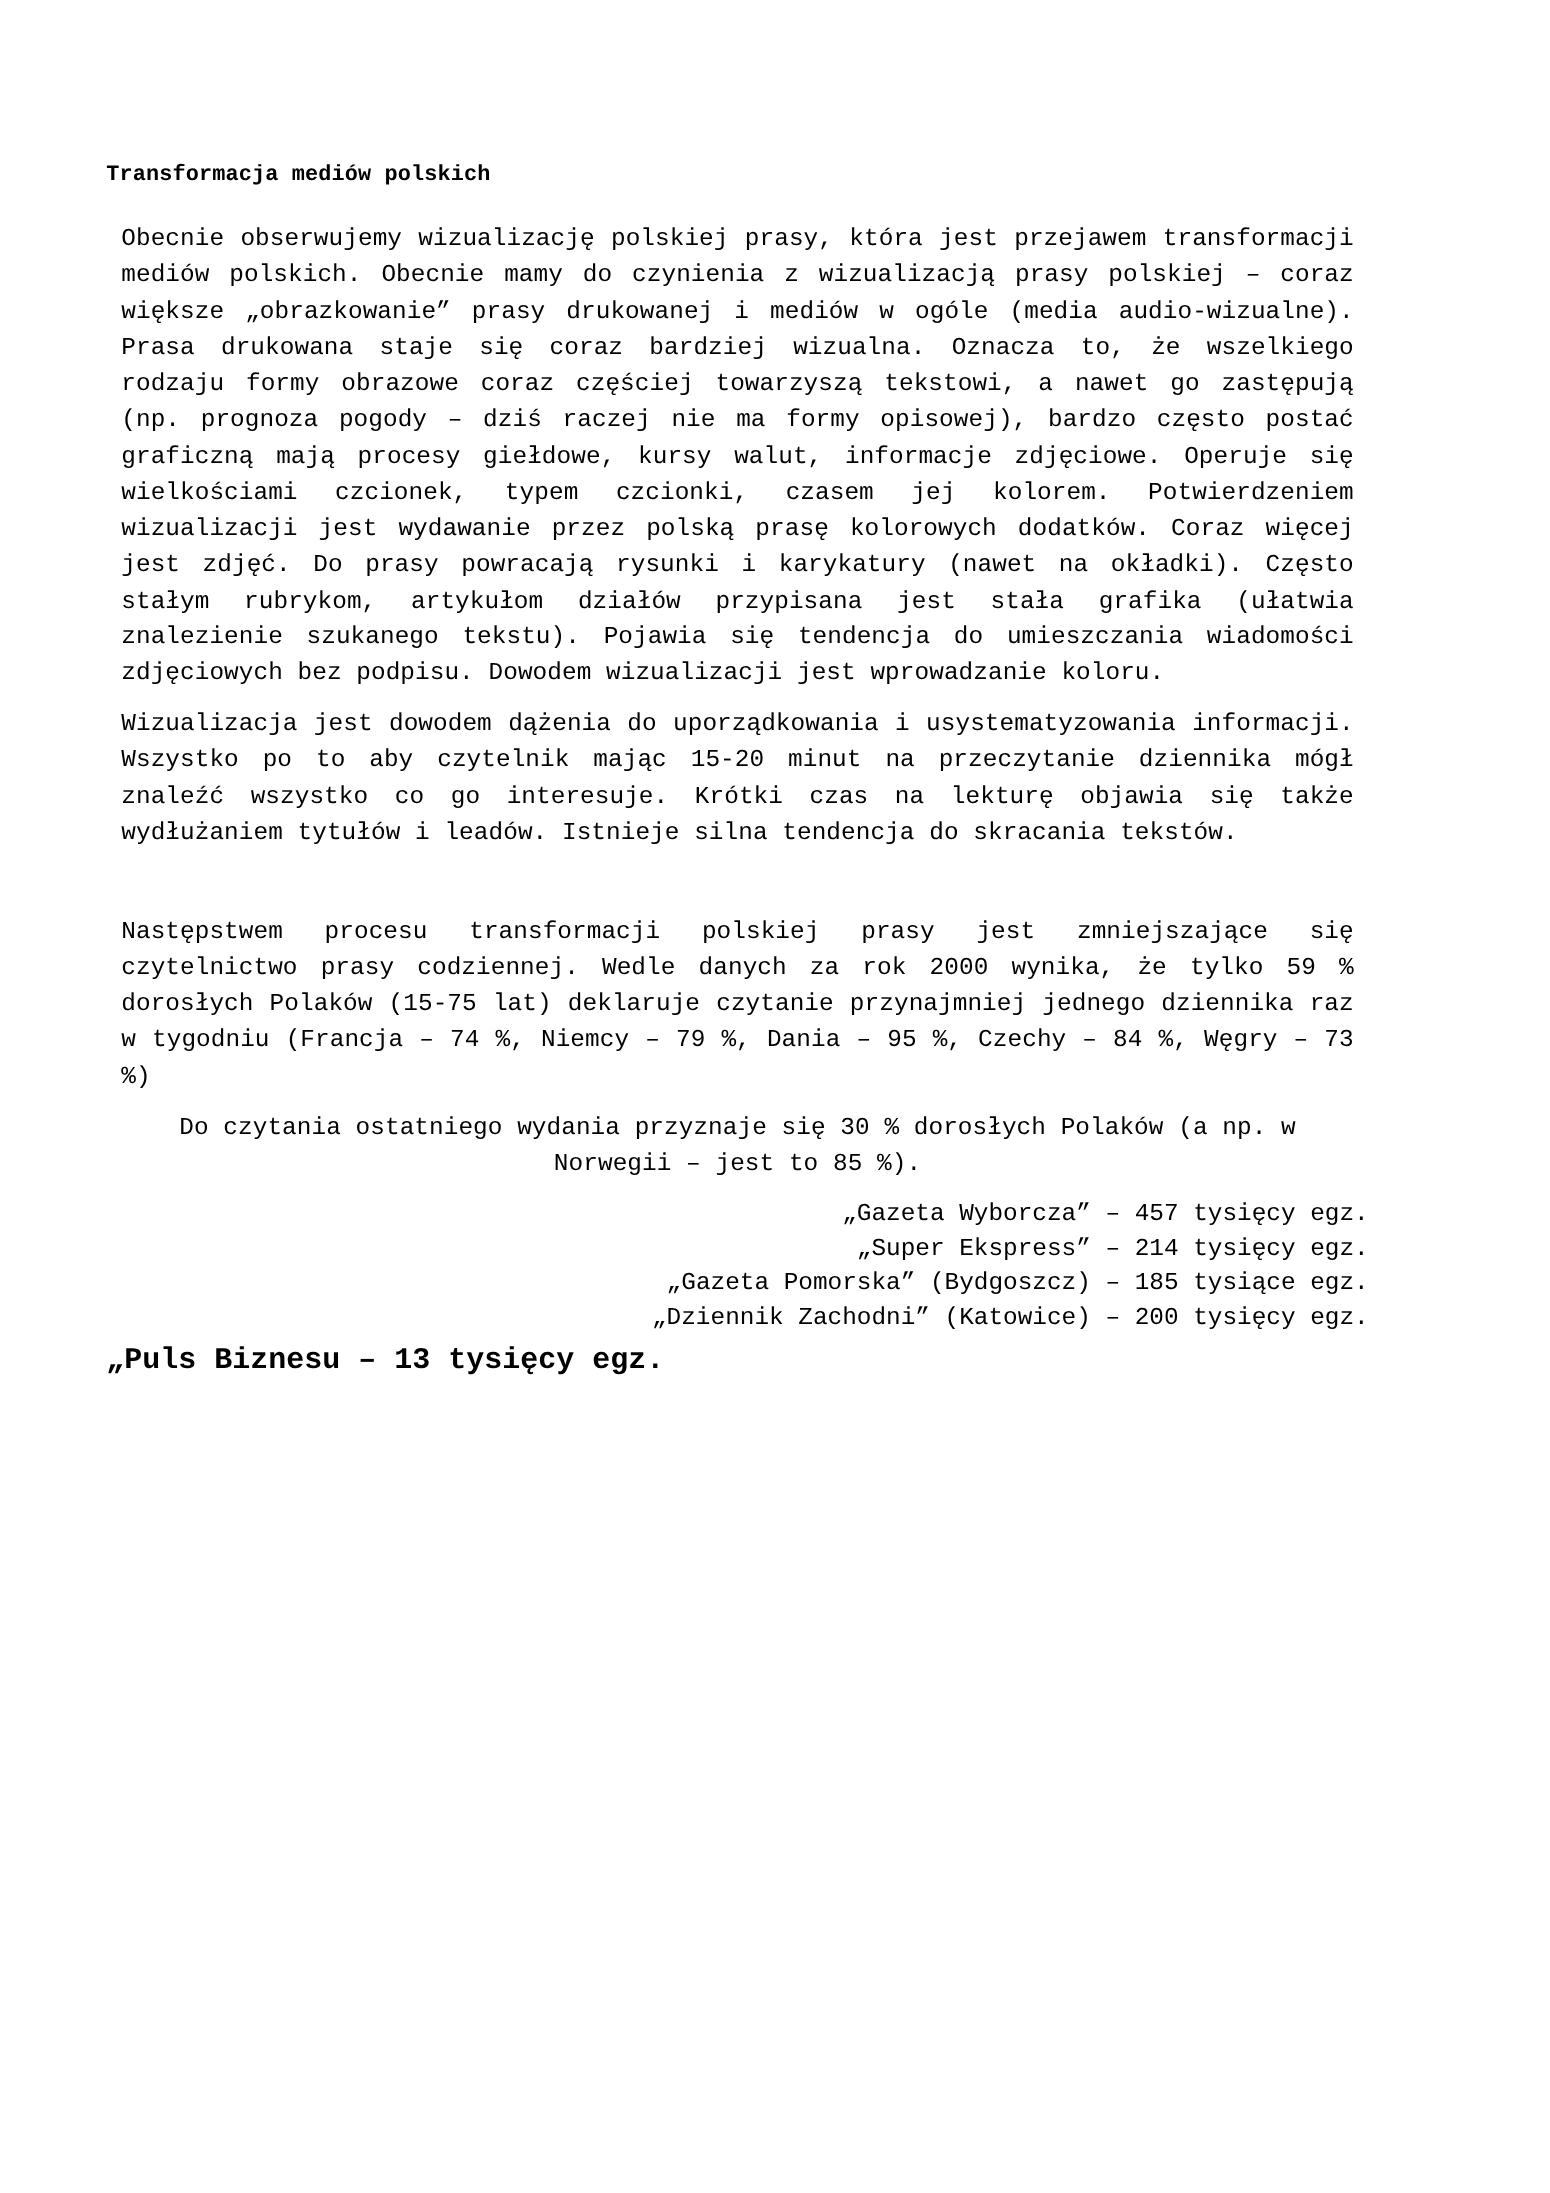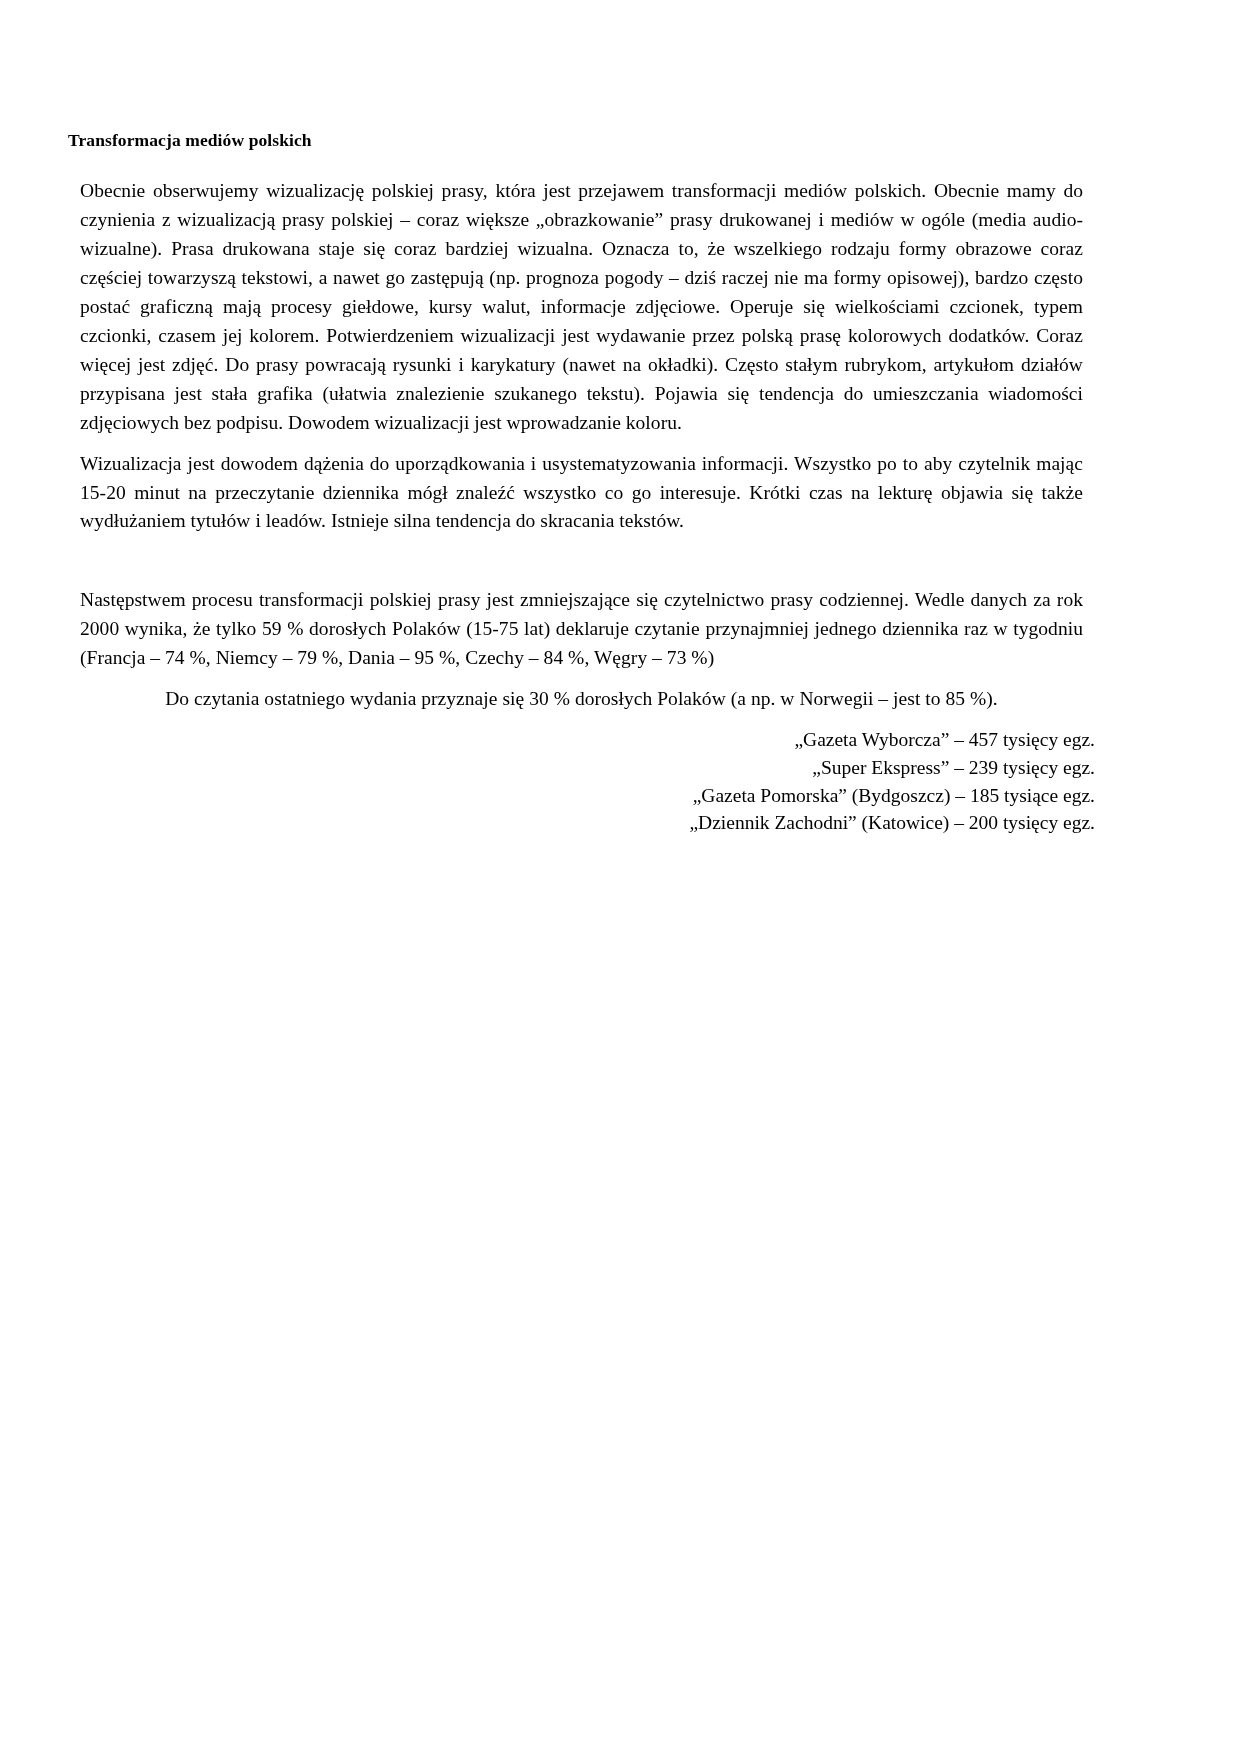--- a/index.html
+++ b/index.html
@@ -6,22 +6,22 @@
     margin: 0;
     padding: 0;
     background: #ffffff;
   }
   .page {
     width: 1240px;
     height: 1366px;
     background: #ffffff;
     position: relative;
     box-sizing: border-box;
-    padding: 130px 145px 0 68px;
-    font-family: Liberation Serif, serif;
+    padding: 130px 145px 0 85px;
+    font-family: Liberation Mono, monospace;
     color: #000000;
   }
   .doc-title {
     font-weight: bold;
     font-size: 17.5px;
     line-height: 1.2;
     margin: 0 0 26px 0;
     letter-spacing: 0.1px;
   }
   .para {
@@ -60,18 +60,19 @@
 
   <p class="para">Obecnie obserwujemy wizualizację polskiej prasy, która jest przejawem transformacji mediów polskich. Obecnie mamy do czynienia z wizualizacją prasy polskiej – coraz większe „obrazkowanie” prasy drukowanej i mediów w ogóle (media audio-wizualne). Prasa drukowana staje się coraz bardziej wizualna. Oznacza to, że wszelkiego rodzaju formy obrazowe coraz częściej towarzyszą tekstowi, a nawet go zastępują (np. prognoza pogody – dziś raczej nie ma formy opisowej), bardzo często postać graficzną mają procesy giełdowe, kursy walut, informacje zdjęciowe. Operuje się wielkościami czcionek, typem czcionki, czasem jej kolorem. Potwierdzeniem wizualizacji jest wydawanie przez polską prasę kolorowych dodatków. Coraz więcej jest zdjęć. Do prasy powracają rysunki i karykatury (nawet na okładki). Często stałym rubrykom, artykułom działów przypisana jest stała grafika (ułatwia znalezienie szukanego tekstu). Pojawia się tendencja do umieszczania wiadomości zdjęciowych bez podpisu. Dowodem wizualizacji jest wprowadzanie koloru.</p>
   <p class="para">Wizualizacja jest dowodem dążenia do uporządkowania i usystematyzowania informacji. Wszystko po to aby czytelnik mając 15-20 minut na przeczytanie dziennika mógł znaleźć wszystko co go interesuje. Krótki czas na lekturę objawia się także wydłużaniem tytułów i leadów. Istnieje silna tendencja do skracania tekstów.</p>
 
   <div class="gap"></div>
 
   <p class="para">Następstwem procesu transformacji polskiej prasy jest zmniejszające się czytelnictwo prasy codziennej. Wedle danych za rok 2000 wynika, że tylko 59 % dorosłych Polaków (15-75 lat) deklaruje czytanie przynajmniej jednego dziennika raz w tygodniu (Francja – 74 %, Niemcy – 79 %, Dania – 95 %, Czechy – 84 %, Węgry – 73 %)</p>
   <p class="para left">Do czytania ostatniego wydania przyznaje się 30 % dorosłych Polaków (a np. w Norwegii – jest to 85 %).</p>
 
   <p class="list-line">„Gazeta Wyborcza” – 457 tysięcy egz.</p>
-  <p class="list-line">„Super Ekspress” – 239 tysięcy egz.</p>
+  <p class="list-line">„Super Ekspress” – 214 tysięcy egz.</p>
   <p class="list-line">„Gazeta Pomorska” (Bydgoszcz) – 185 tysiące egz.</p>
   <p class="list-line">„Dziennik Zachodni” (Katowice) – 200 tysięcy egz.</p>
 
+  <p class="emphasis-line">„Puls Biznesu – 13 tysięcy egz.</p>
 
 </div>
 
 </body></html>

